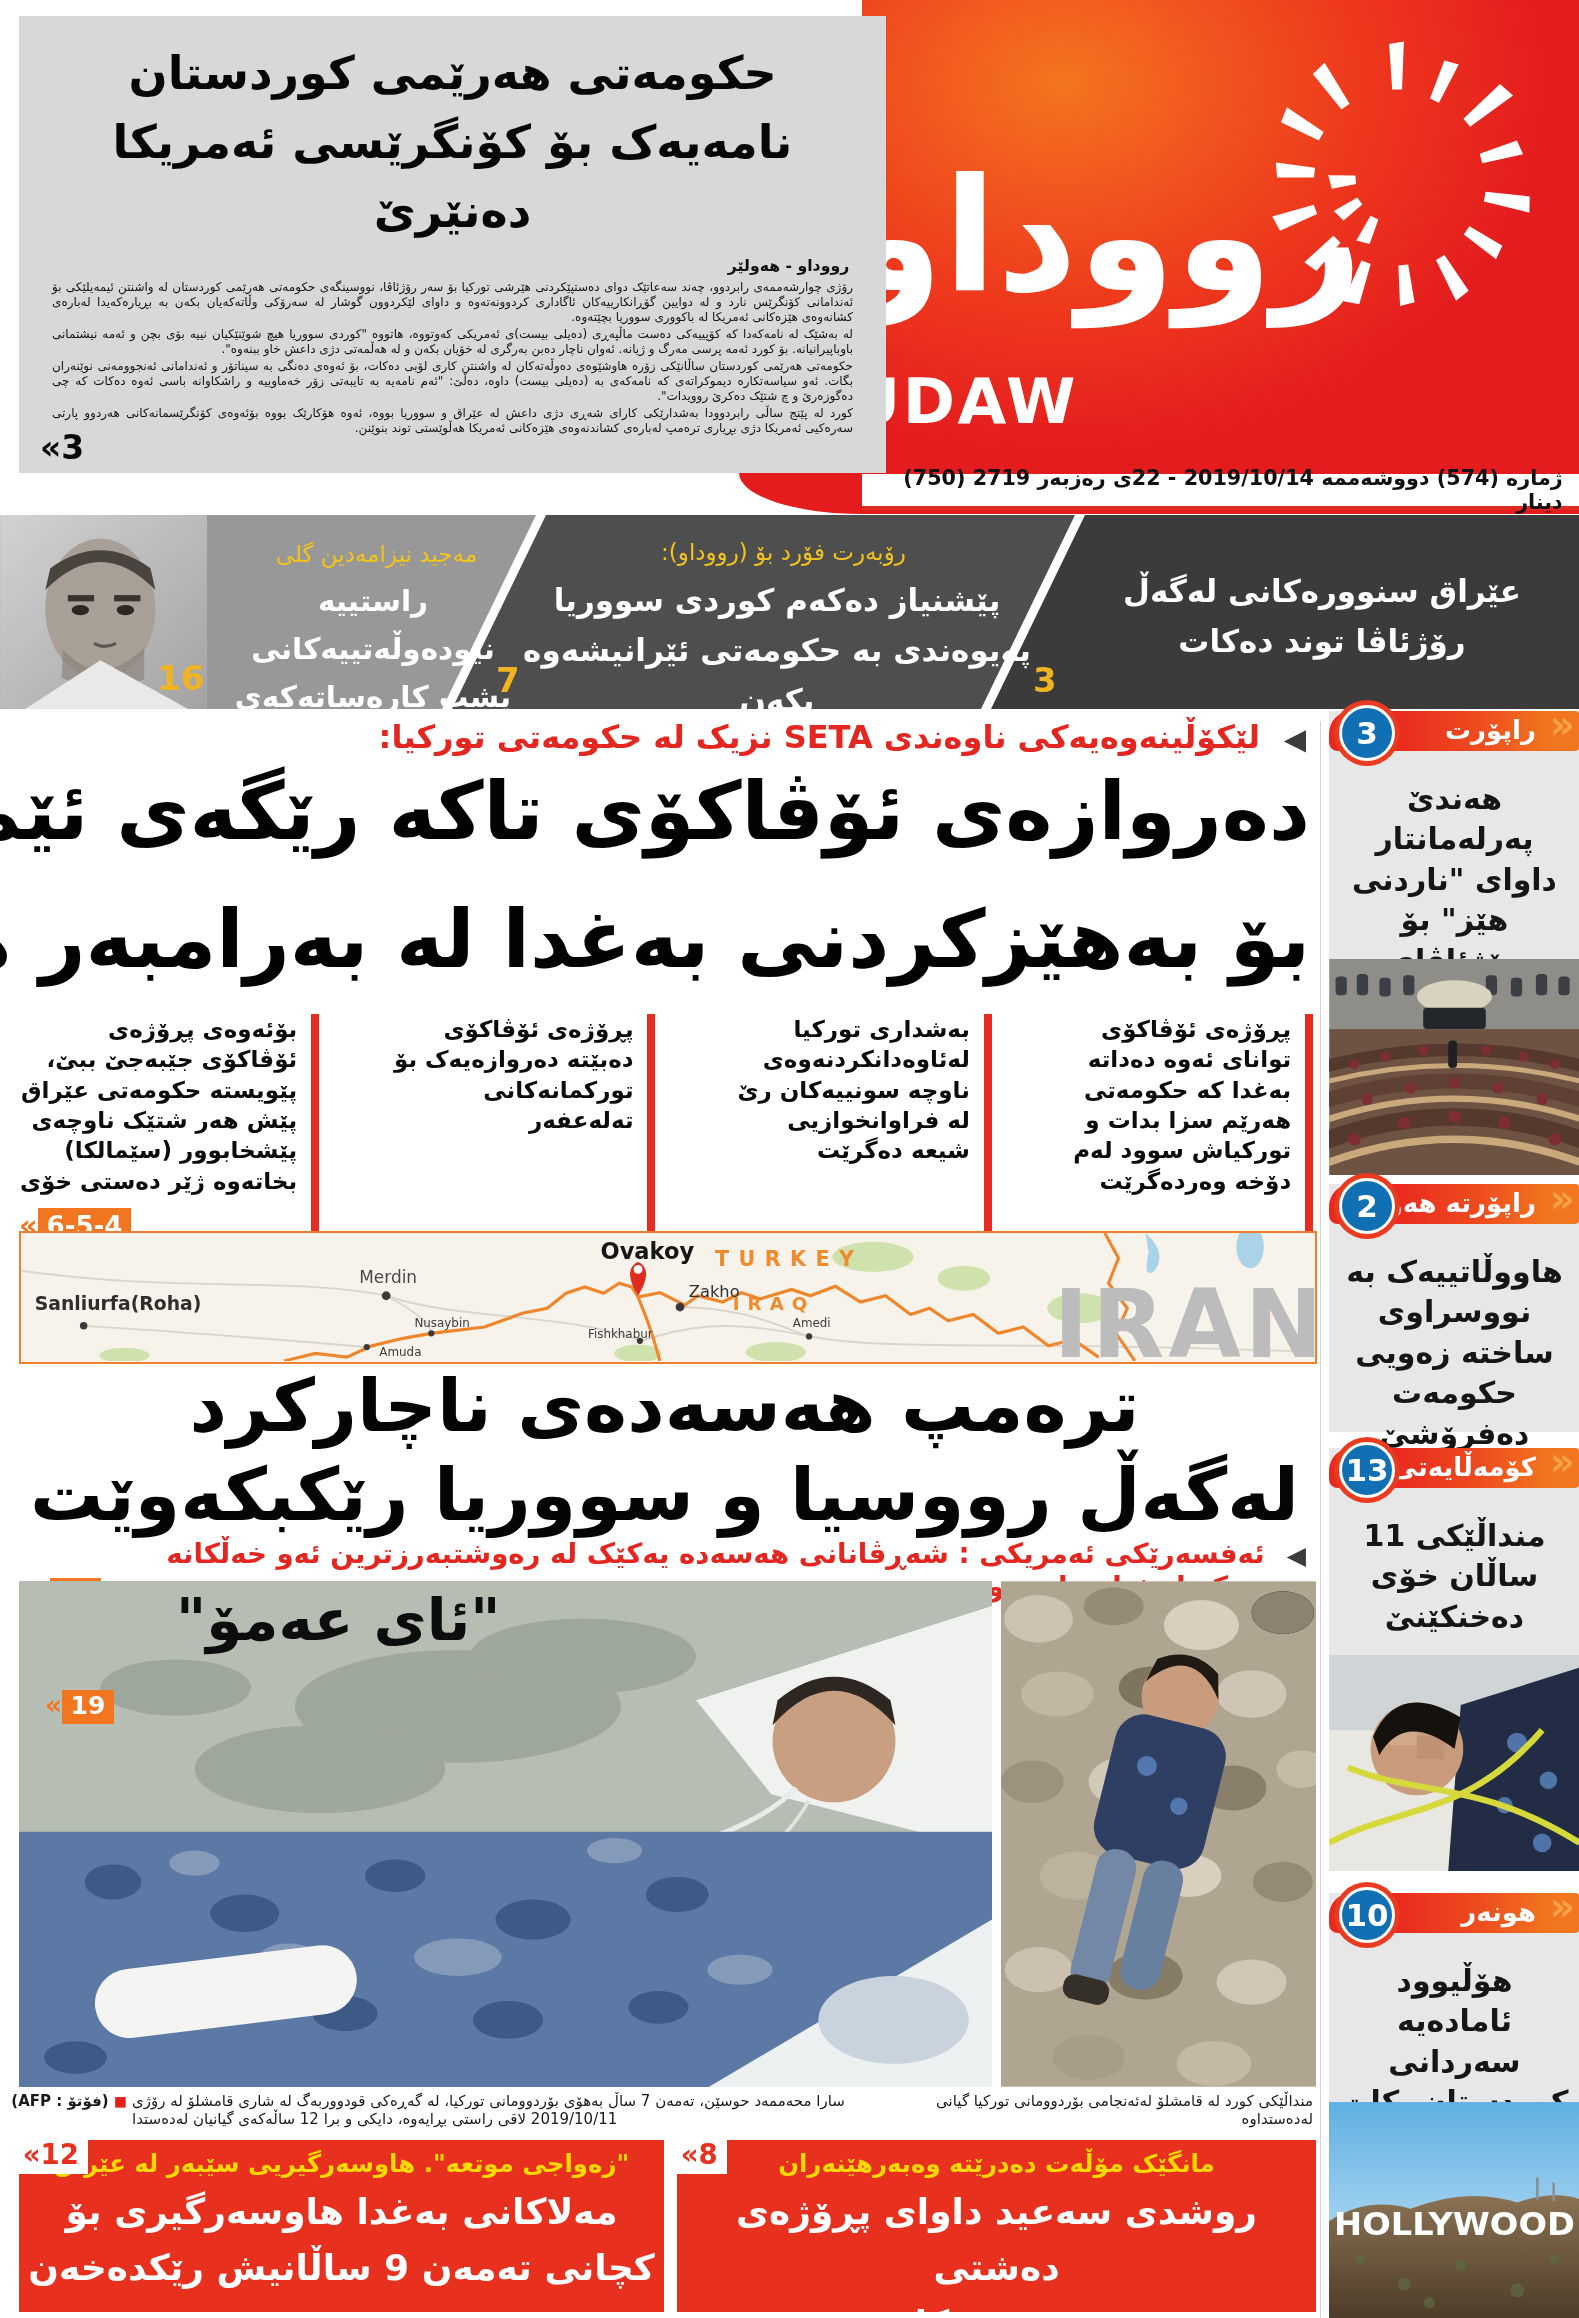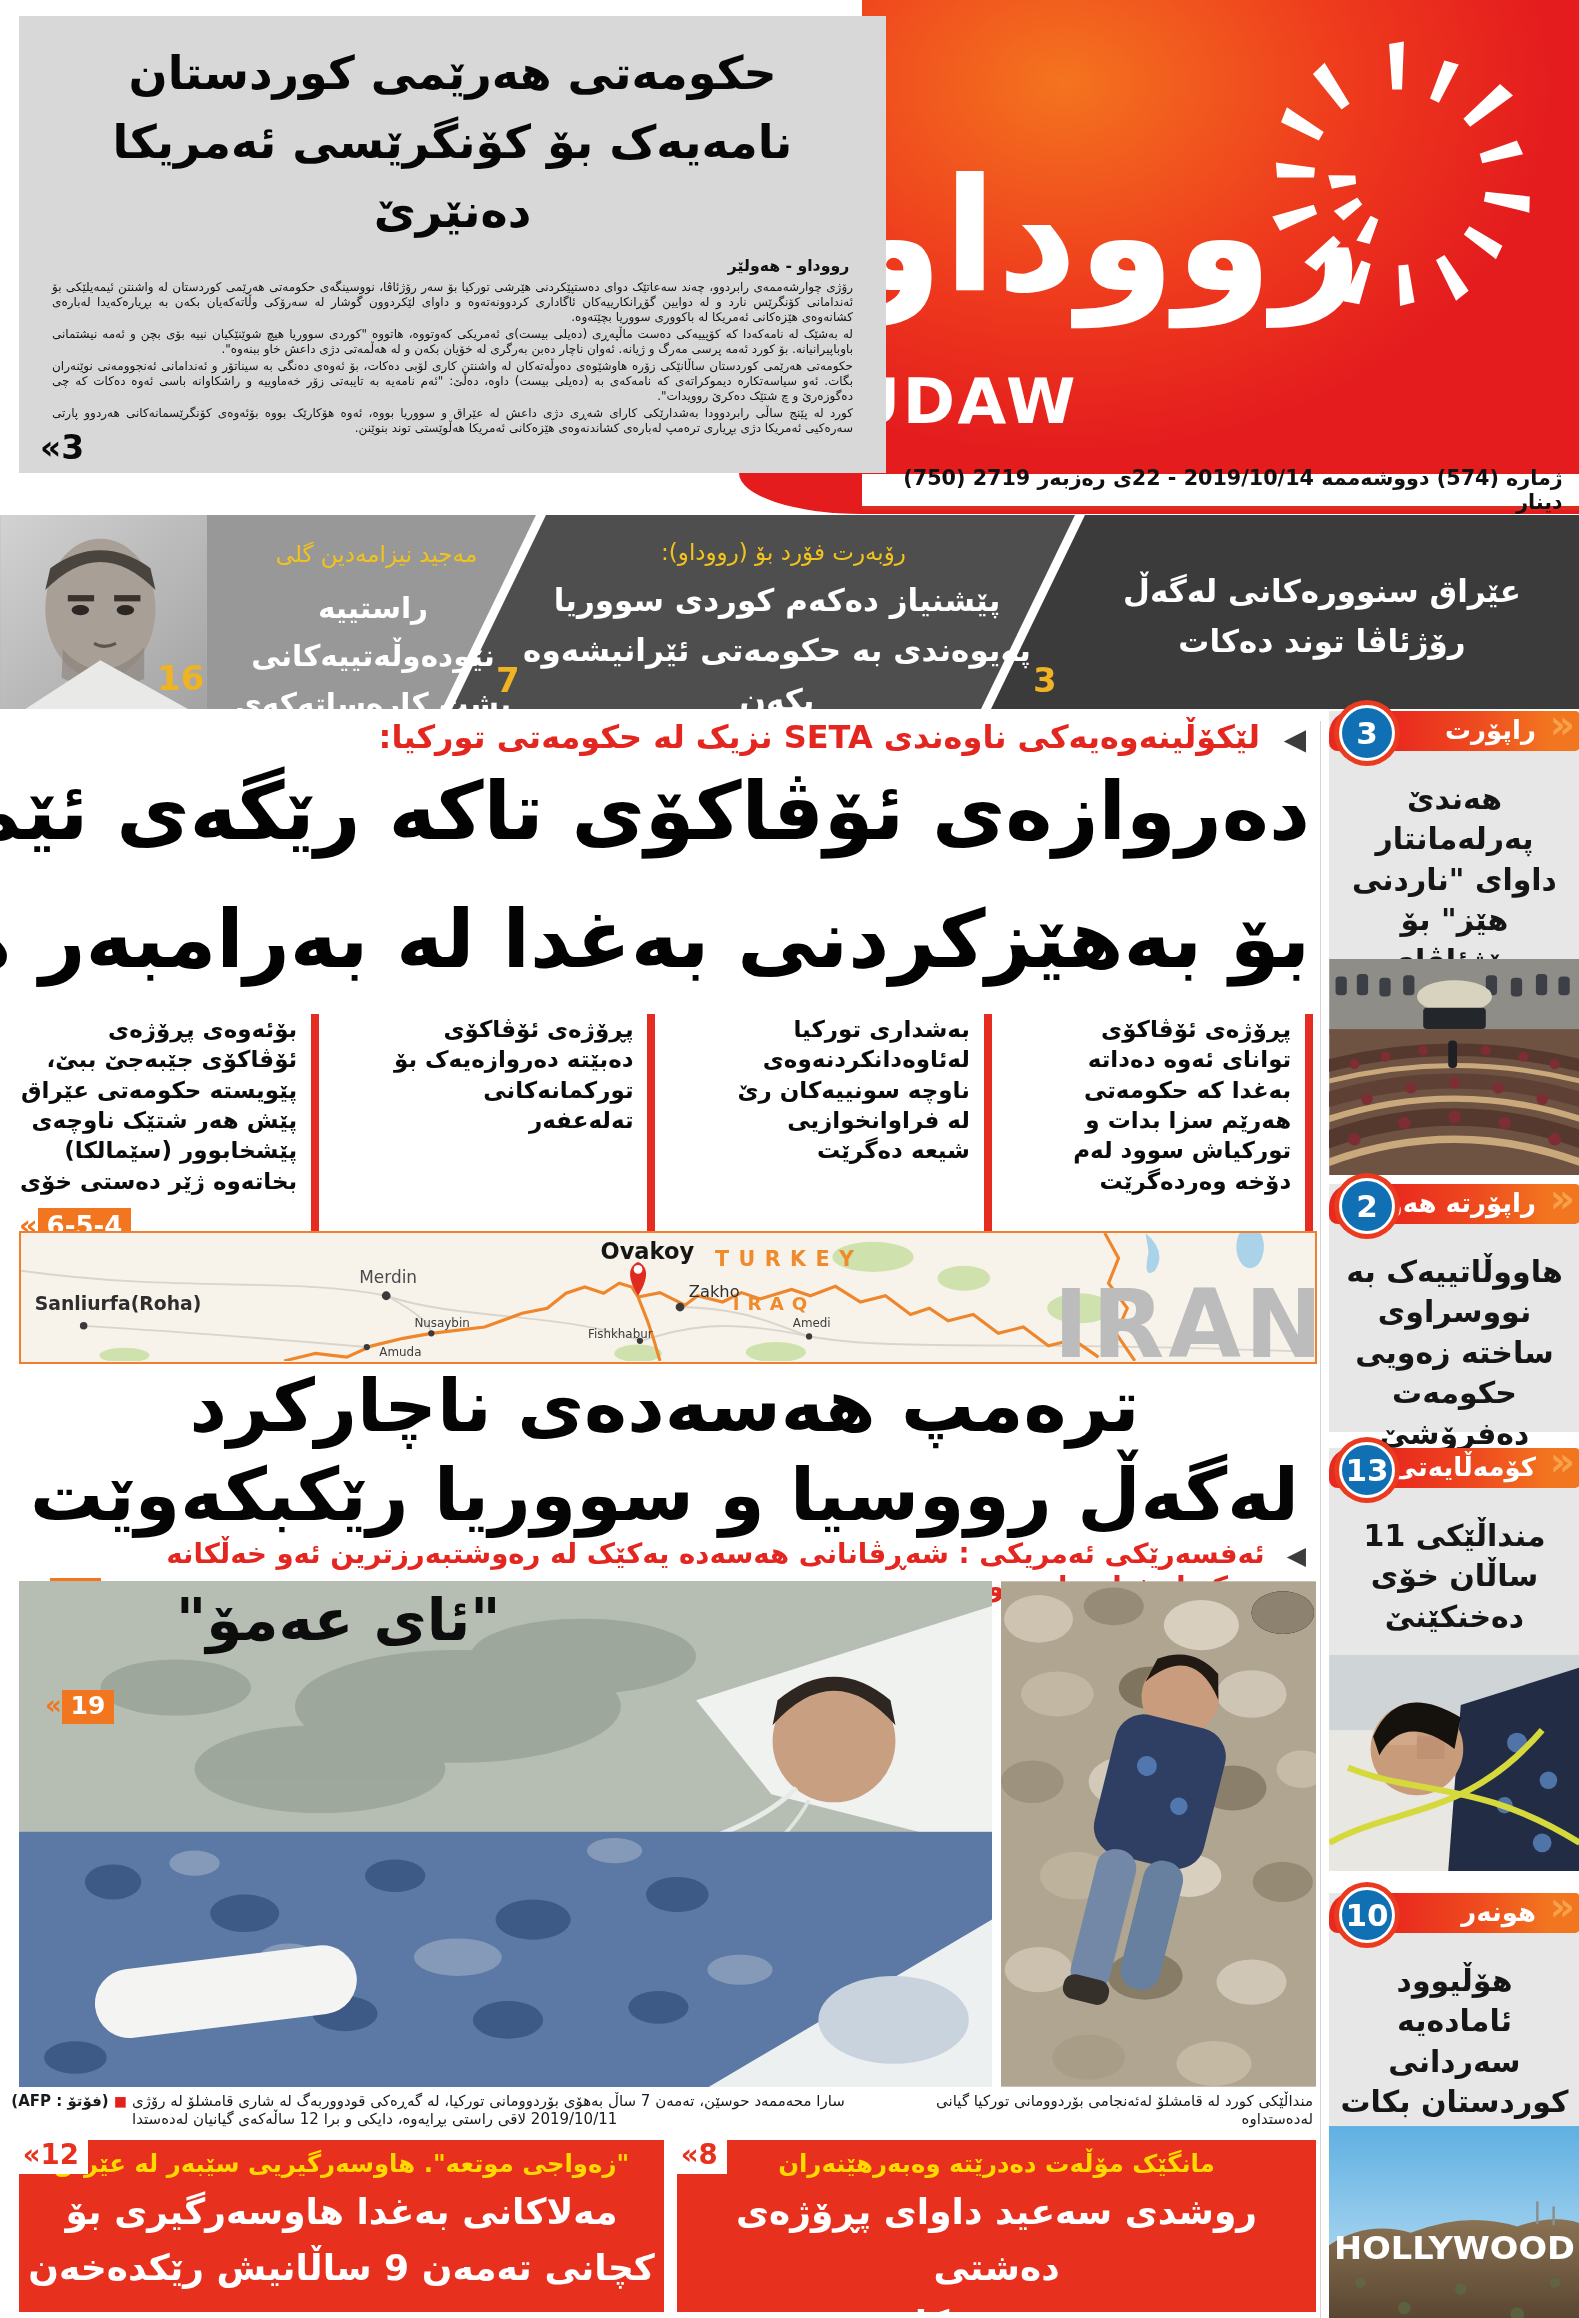--- a/index.html
+++ b/index.html
@@ -228,21 +228,21 @@
         <rect x="108" y="128" width="42" height="10" fill="#3a332d"></rect>
         <rect x="182" y="128" width="42" height="10" fill="#3a332d"></rect>
         <ellipse cx="128" cy="152" rx="14" ry="8" fill="#2c2722"></ellipse>
         <ellipse cx="200" cy="152" rx="14" ry="8" fill="#2c2722"></ellipse>
         <path d="M150 205 Q165 215 185 205" stroke="#5d554e" stroke-width="5" fill="none"></path>
         <path d="M100 215 Q160 280 230 212 L230 262 Q160 292 98 260 Z" fill="#877f77" opacity="0.6"></path>
         <path d="M40 310 L160 232 L300 310 Z" fill="#e9e9e7"></path>
       </svg>
     </div>
     <div class="t-kicker" style="left:226px;width:301px;top:26px;">مەجید نیزامەدین گلی</div>
-    <div class="t-title" style="left:210px;width:326px;top:63px;font-size:29.5px;margin-top:7px;">
+    <div class="t-title" style="left:210px;width:326px;top:63px;font-size:29.5px;">
       <div>راستییە نێودەوڵەتییەکانی</div>
         <div>پشت کارەساتەکەی رۆژئاوا</div>
     </div>
     <span class="t-num" style="left:157px;top:143px;z-index:3;">16</span>
   </div>
 
   <div class="kicker">
     <span class="tri">◀</span>
     <span>لێکۆڵینەوەیەکی ناوەندی SETA نزیک لە حکومەتی تورکیا:</span>
   </div>
@@ -525,21 +525,21 @@
         </svg>
       </div>
     </div>
 
     <div class="sec sec4">
       <div class="sec-header">
         <div class="sec-num">10</div>
         <div class="sec-label">هونەر</div>
       </div>
       <div class="sec-title">هۆڵیوود ئامادەیە سەردانی کوردستان بکات</div>
-      <div class="sec-photo" style="height:192px;">
+      <div class="sec-photo" style="height:216px;">
         <svg viewBox="0 0 400 344" width="251" height="216">
           <defs>
             <linearGradient id="sky" x1="0" y1="0" x2="0" y2="1">
               <stop offset="0" stop-color="#5fb0e2"></stop>
                 <stop offset="1" stop-color="#d6ecf8"></stop>
             </linearGradient>
             <linearGradient id="hill" x1="0" y1="0" x2="0" y2="1">
               <stop offset="0" stop-color="#8a7253"></stop>
                 <stop offset="1" stop-color="#4e3c2a"></stop>
             </linearGradient>

